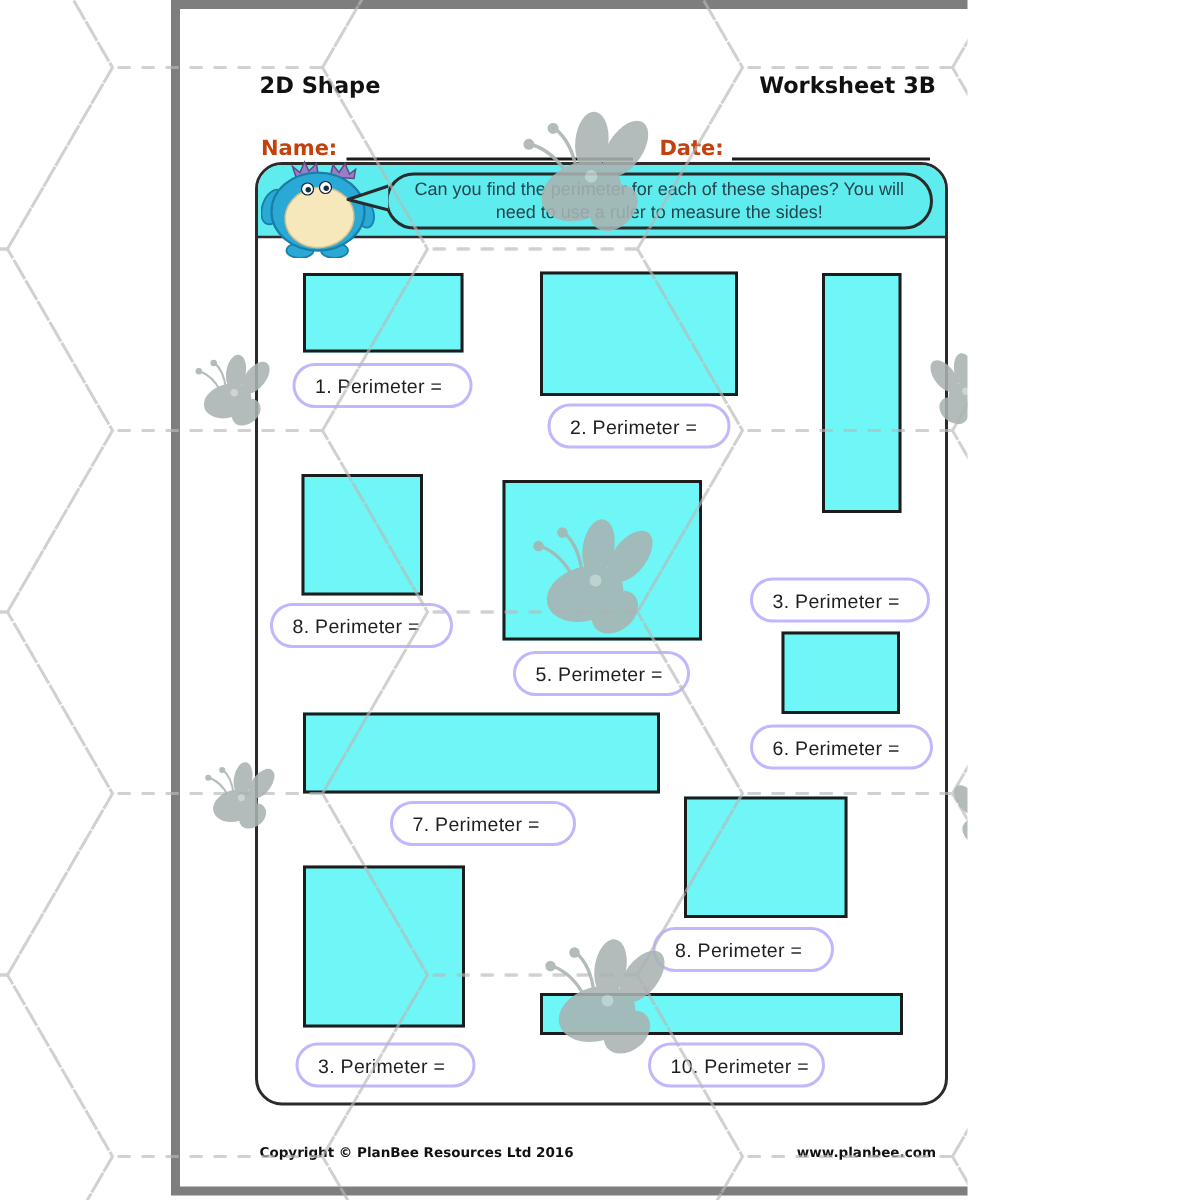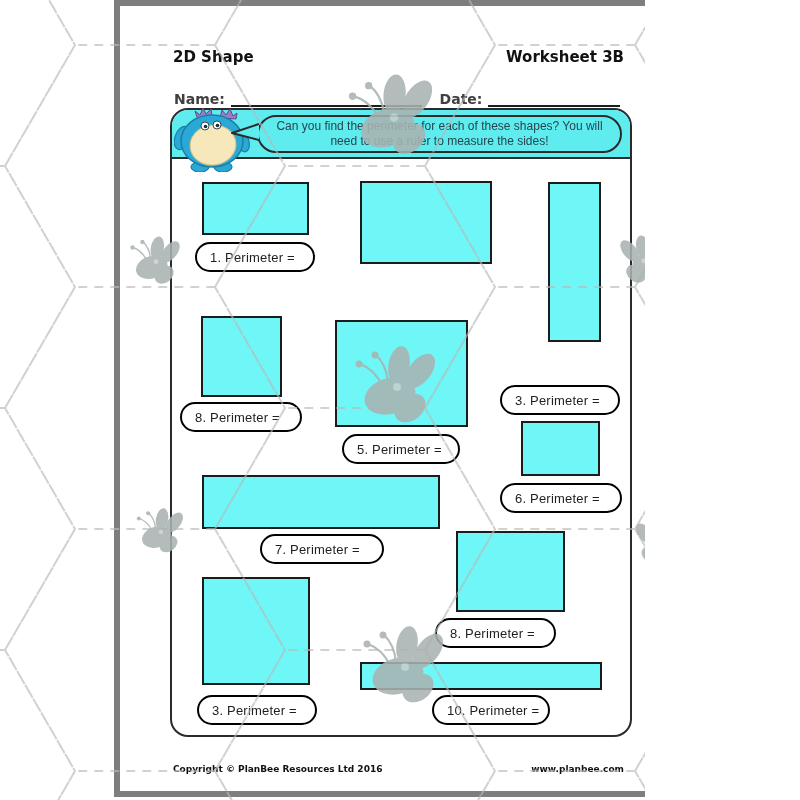--- a/index.html
+++ b/index.html
@@ -10,21 +10,21 @@
   .page{position:absolute;left:114px;top:0;width:572px;height:797px;
         box-sizing:border-box;border:6px solid var(--page-border,#7e7e7e);
         background:#ffffff;z-index:1;}
 
   .header-row{position:absolute;left:53px;right:56px;top:42px;display:flex;
               justify-content:space-between;font-family:"DejaVu Sans",sans-serif;
               font-weight:bold;font-size:15px;color:#111;}
 
   .namedate{position:absolute;left:54px;right:60px;top:84px;display:flex;
             align-items:flex-end;font-family:"DejaVu Sans",sans-serif;
-            font-weight:bold;font-size:14px;color:#404040;}
+            font-weight:bold;font-size:14px;color:#c2410c;}
   .nd-line{border-bottom:2px solid #1c1c1c;height:15px;}
   .nd-line.name{flex:1.45;margin:0 18px 0 6px;}
   .nd-line.date{flex:1;margin-left:6px;}
 
   
   .frame{position:absolute;left:50px;top:102px;width:462px;height:629px;
          box-sizing:border-box;border:2px solid #2b2b2b;border-radius:18px;
          background:#ffffff;}
   .banner{position:absolute;left:0;right:0;top:0;height:47px;
           background:var(--banner-fill,#5fecef);
@@ -34,21 +34,21 @@
           box-sizing:border-box;border:2px solid #2a2a2a;border-radius:20px;
           background:var(--banner-fill,#5fecef);display:flex;align-items:center;
           justify-content:center;text-align:center;padding:0 12px;
           font-size:12px;line-height:1.25;color:#26454e;}
   .bubble-tail{position:absolute;left:57px;top:12px;width:30px;height:20px;}
 
   
   .shape-rect{position:absolute;box-sizing:border-box;
               background:var(--shape-fill,#6ff6f7);border:2px solid #1c1c1c;}
   .pill{position:absolute;height:30px;box-sizing:border-box;background:#fff;
-        border:2px solid #000000;border-radius:16px;display:flex;
+        border:2px solid #c4b5fd;border-radius:16px;display:flex;
         align-items:center;padding-left:13px;font-size:13px;color:#1e1e1e;
         letter-spacing:.2px;}
 
   .footer-row{position:absolute;left:53px;right:56px;top:742px;display:flex;
               justify-content:space-between;font-family:"DejaVu Sans",sans-serif;
               font-weight:bold;font-size:9px;color:#111;margin-top:16px;}
 
   
   #hexlayer{position:absolute;inset:0;z-index:2;opacity:.65;pointer-events:none;}
   #hexlayer polygon{fill:none;stroke:var(--hex-line,#b9b9b9);stroke-width:2;
@@ -97,20 +97,21 @@
         </div>
         <svg class="bubble-tail" viewBox="0 0 30 20">
           <path d="M30,2 L3,11 L30,18" fill="#5fecef" stroke="#2a2a2a" stroke-width="2" stroke-linejoin="round"></path>
         </svg>
       </div>
 
       <div id="shapes-layer" style="position:absolute;inset:0;">
           <div class="shape-rect" style="left: 30px; top: 72px; width: 107px; height: 53px;"></div>
           <div class="pill" style="left: 23px; top: 132px; width: 120px;">1. Perimeter =</div>
           <div class="shape-rect" style="left: 188px; top: 71px; width: 132px; height: 83px;"></div>
+          <div class="pill" style="left: 193px; top: 159px; width: 122px;">2. Perimeter =</div>
           <div class="shape-rect" style="left: 376px; top: 72px; width: 53px; height: 160px;"></div>
           <div class="pill" style="left: 328px; top: 239px; width: 120px; margin-top: 36px;">3. Perimeter =</div>
           <div class="shape-rect" style="left: 29px; top: 206px; width: 81px; height: 81px;"></div>
           <div class="pill" style="left: 8px; top: 292px; width: 122px;">8. Perimeter =</div>
           <div class="shape-rect" style="left: 163px; top: 210px; width: 133px; height: 107px;"></div>
           <div class="pill" style="left: 170px; top: 324px; width: 118px; text-align: right;">5. Perimeter =</div>
           <div class="shape-rect" style="left: 349px; top: 311px; width: 79px; height: 55px;"></div>
           <div class="pill" style="left: 328px; top: 373px; width: 122px;">6. Perimeter =</div>
           <div class="shape-rect" style="left: 30px; top: 365px; width: 238px; height: 54px;"></div>
           <div class="pill" style="left: 88px; top: 424px; width: 124px;">7. Perimeter =</div>

